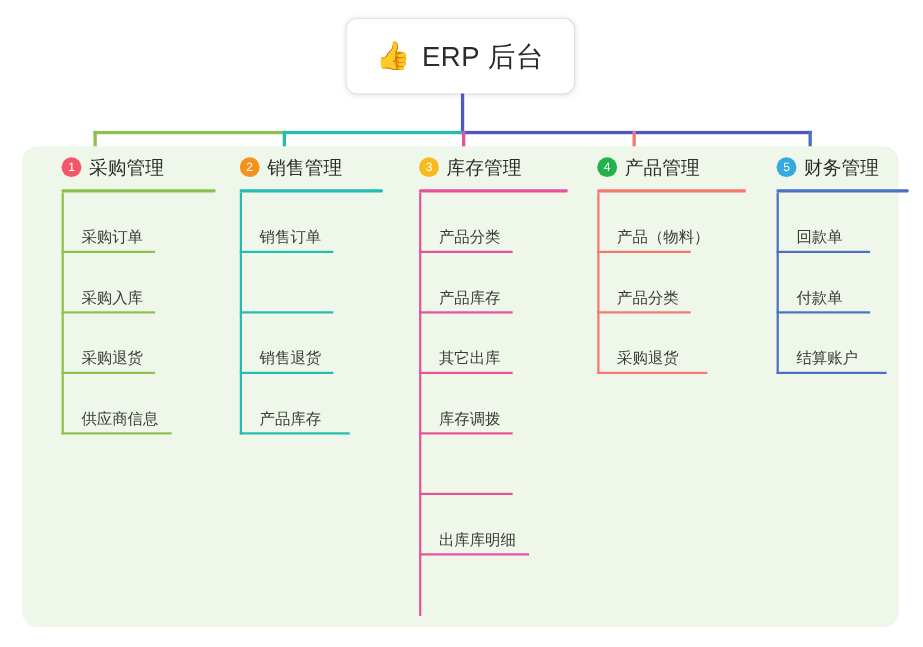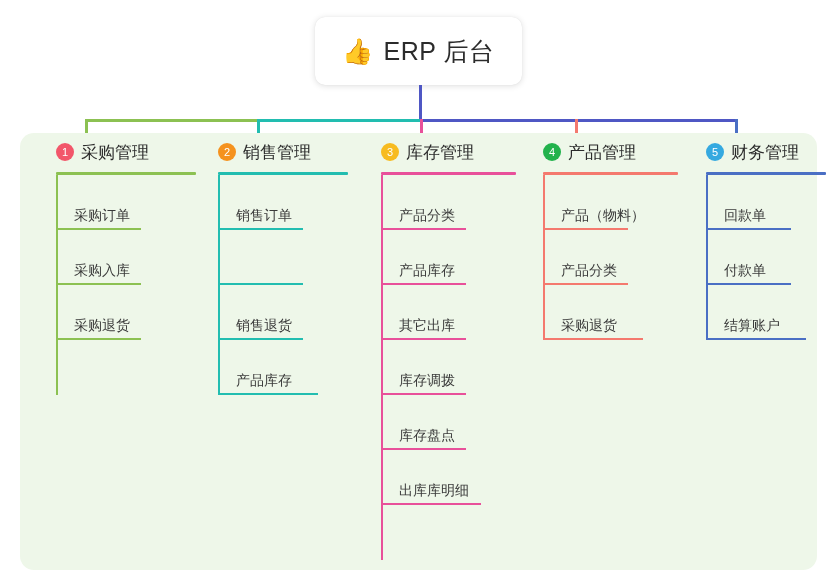--- a/index.html
+++ b/index.html
@@ -163,20 +163,24 @@
             <div class="leaf-rule" style="background: rgb(140, 193, 82); width: 85px;"></div>
           </div>
           <div class="leaf">
             <span class="leaf-label">采购入库</span>
             <div class="leaf-rule" style="background: rgb(140, 193, 82); width: 85px;"></div>
           </div>
           <div class="leaf">
             <span class="leaf-label">采购退货</span>
             <div class="leaf-rule" style="background: rgb(140, 193, 82); width: 85px;"></div>
           </div>
+          <div class="leaf">
+            <span class="leaf-label">供应商信息</span>
+            <div class="leaf-rule" style="background: rgb(140, 193, 82); width: 100px;"></div>
+          </div>
         </div>
       </div>
       <div class="column" style="left: 180px;">
         <div class="col-header" style="padding-left: 18px;">
           <span class="badge" style="background: rgb(245, 146, 30);">2</span>
           <span class="col-title">销售管理</span>
         </div>
         <div class="col-rule" style="background: rgb(34, 189, 176); width: 130px; margin-left: 18px;"></div>
         <div class="leaves">
           <div class="spine" style="background: rgb(34, 189, 176); height: 220px;"></div>
@@ -215,21 +219,20 @@
           </div>
           <div class="leaf">
             <span class="leaf-label">其它出库</span>
             <div class="leaf-rule" style="background: rgb(232, 80, 154); width: 85px;"></div>
           </div>
           <div class="leaf">
             <span class="leaf-label">库存调拨</span>
             <div class="leaf-rule" style="background: rgb(232, 80, 154); width: 85px;"></div>
           </div>
           <div class="leaf">
-            <span class="leaf-label">库存盘点</span>
             <div class="leaf-rule" style="background: rgb(232, 80, 154); width: 85px;"></div>
           </div>
           <div class="leaf">
             <span class="leaf-label">出库库明细</span>
             <div class="leaf-rule" style="background: rgb(232, 80, 154); width: 100px;"></div>
           </div>
         </div>
       </div>
       <div class="column" style="left: 505px;">
         <div class="col-header" style="padding-left: 18px;">

